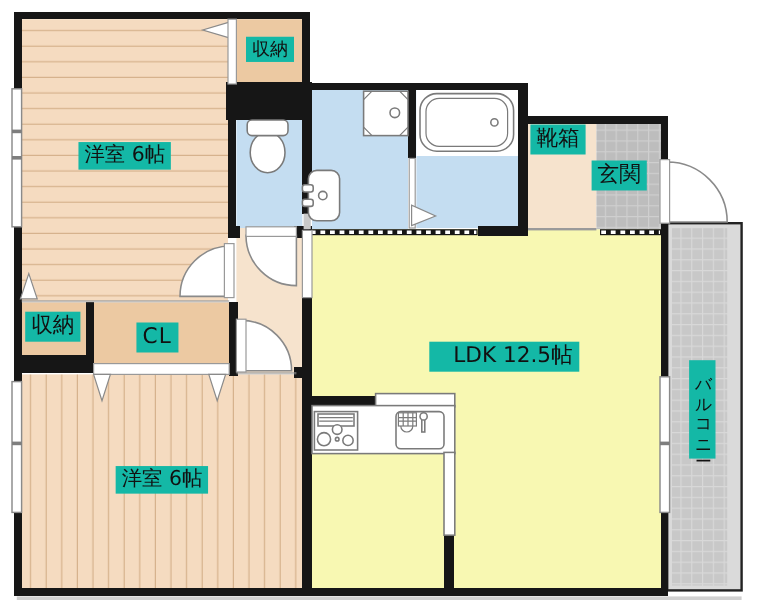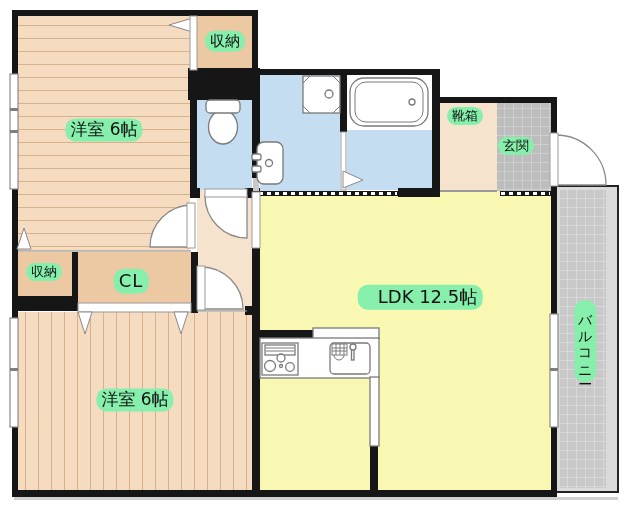--- a/index.html
+++ b/index.html
@@ -10,26 +10,26 @@
   .wall{fill:var(--c-wall,#161616);}
   .thinline{fill:#9a9a9a;}
   .leaf{fill:#ffffff;stroke:#999;stroke-width:1;}
   .pie{fill:#ffffff;stroke:#8a8a8a;stroke-width:1.3;}
   .tri{fill:#ffffff;stroke:#8a8a8a;stroke-width:1;}
   .fx{fill:#ffffff;stroke:var(--c-fixture-stroke,#7a7a7a);stroke-width:1.3;}
   .fxl{fill:none;stroke:var(--c-fixture-stroke,#7a7a7a);stroke-width:1;}
   .win{fill:#ffffff;stroke:#8a8a8a;stroke-width:1.2;}
   .wtick{fill:#7e7e7e;}
   
-  .lbl{position:absolute;transform:translate(-50%,-50%);background:#86efac;color:#111;
-       padding:1px 5px;white-space:nowrap;line-height:1.25;z-index:5;border-radius:10px;}
+  .lbl{position:absolute;transform:translate(-50%,-50%);background:#14b8a6;color:#111;
+       padding:1px 5px;white-space:nowrap;line-height:1.25;z-index:5;}
   .lbl.big{font-size:17px;text-align:right;}
   .lbl.ldk{font-size:18px;}
   .lbl.mid{font-size:15px;}
-  .lbl.sm{font-size:13px;}
+  .lbl.sm{font-size:18px;}
   .lbl.cl{font-size:18px;letter-spacing:1px;}
   .lbl.vert{writing-mode:vertical-rl;text-orientation:upright;font-size:14px;
             padding:4px 2px;letter-spacing:2px;}
 </style>
 </head>
 <body>
 
 <div class="plan">
 
 <svg width="640" height="505" viewBox="0 0 640 505">

